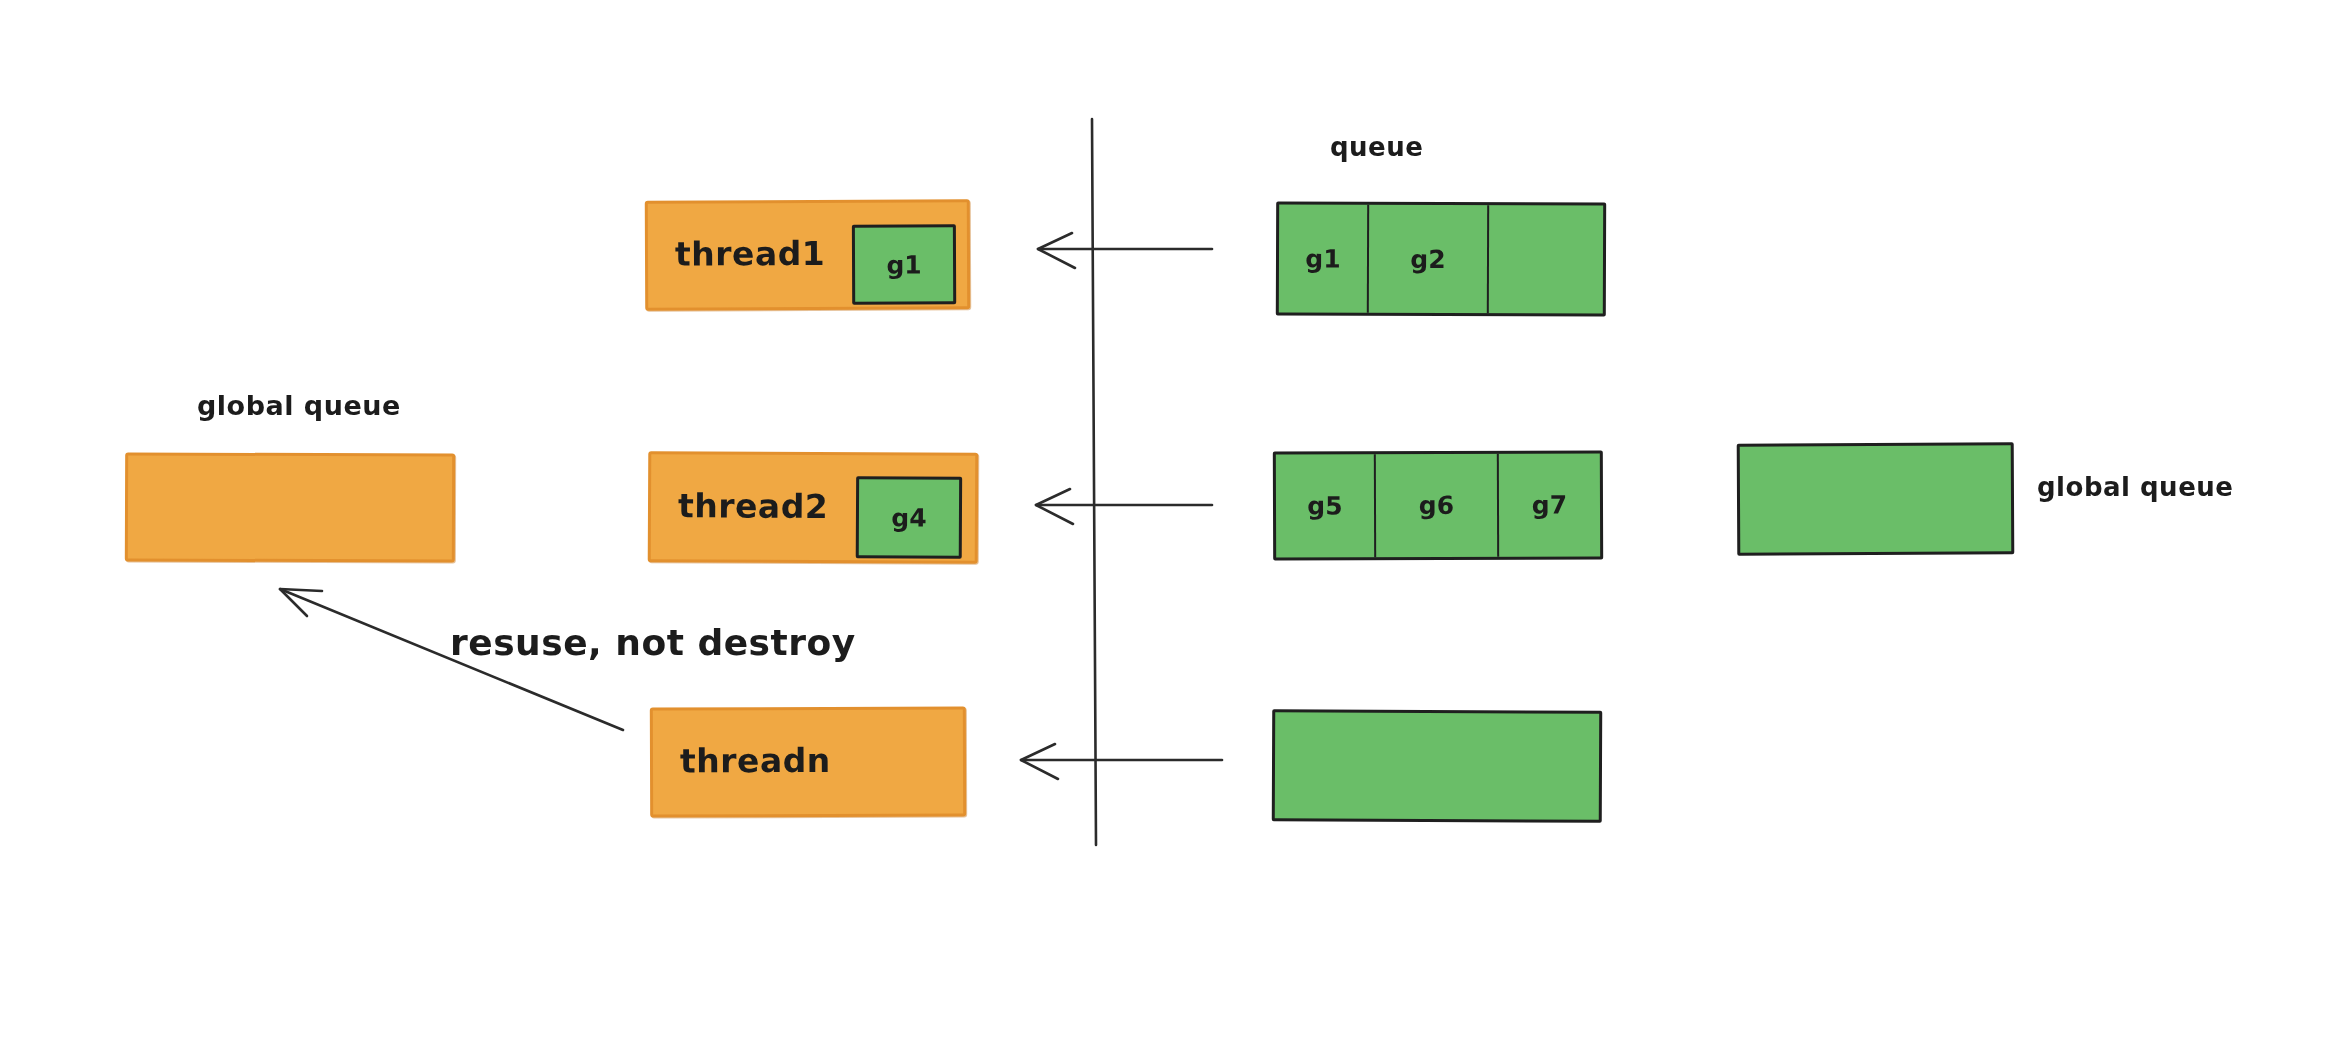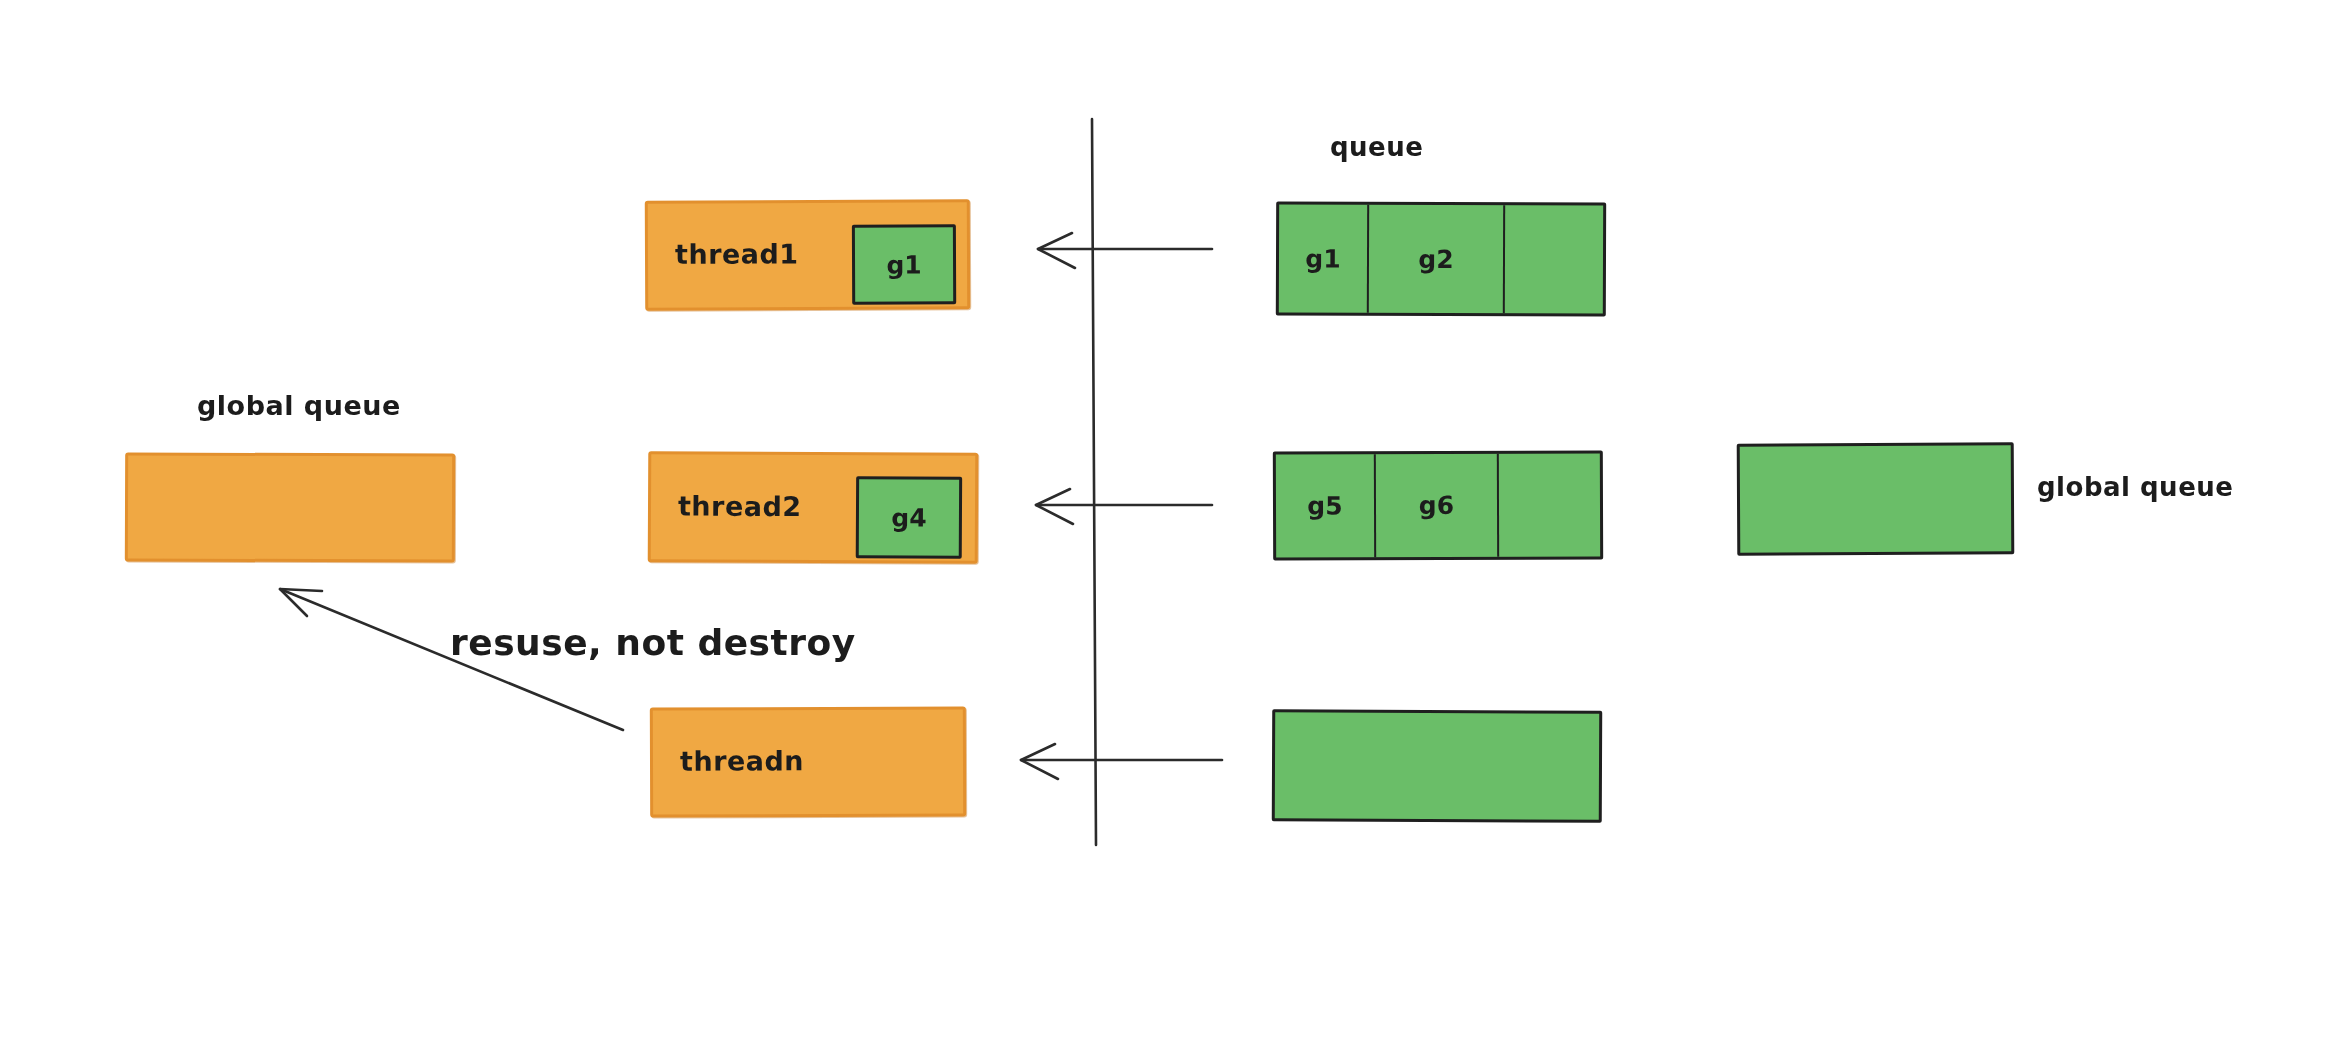--- a/index.html
+++ b/index.html
@@ -22,21 +22,21 @@
   .green-box {
     background: #6abe68;
     border: 3px solid #1f1f1f;
     border-radius: 2px;
   }
   .thread-label {
     position: absolute;
     left: 27px;
     top: 50%;
     transform: translateY(-54%);
-    font-size: 27px;
+    font-size: 33px;
     font-weight: 600;
     letter-spacing: .5px;
     white-space: nowrap;
   }
   .g-box {
     position: absolute;
     background: #6abe68;
     border: 3px solid #1f1f1f;
     border-radius: 2px;
     display: flex;
@@ -89,41 +89,42 @@
     </div>
   </div>
 
   <svg class="overlay" style="left:1035px; top:233px;" width="180" height="40">
     <line x1="177" y1="16" x2="3" y2="16"></line>
     <polyline points="37,0 3,16 40,35"></polyline>
   </svg>
 
   <div class="box green-box queue-box" style="left:1276px; top:202px; width:330px; height:114px; transform:rotate(0.2deg);">
     <div class="queue-cell divided" style="width:90px;">g1</div>
-    <div class="queue-cell divided" style="width:136px;">g2</div>
+    <div class="queue-cell divided" style="width:120px;">g2</div>
   </div>
 
   <div class="free-label" style="left:197px; top:390px; font-size:27px;">global queue</div>
   <div class="box orange-box" style="left:125px; top:453px; width:330px; height:109px; transform:rotate(0.2deg);"></div>
 
   <div class="box orange-box" style="left:648px; top:452px; width:330px; height:111px; transform:rotate(0.3deg);">
     <div class="thread-label">thread2</div>
     <div class="g-box" style="left:205px; top:21px; width:100px; height:76px;">
       <span>g4</span>
     </div>
   </div>
 
   <svg class="overlay" style="left:1033px; top:489px;" width="180" height="40">
     <line x1="179" y1="16" x2="3" y2="16"></line>
     <polyline points="37,0 3,16 40,35"></polyline>
   </svg>
 
   <div class="box green-box queue-box" style="left:1273px; top:451px; width:330px; height:109px; transform:rotate(-0.2deg);">
     <div class="queue-cell divided" style="width:100px;">g5</div>
     <div class="queue-cell divided" style="width:123px;">g6</div>
+    <div class="queue-cell" style="flex:1;">g7</div>
   </div>
 
   <div class="box green-box" style="left:1737px; top:443px; width:277px; height:112px; transform:rotate(-0.3deg);"></div>
   <div class="free-label" style="left:2037px; top:472px;">global queue</div>
 
   <svg class="overlay" style="left:278px; top:588px;" width="350" height="145">
     <line x1="345" y1="142" x2="2" y2="1"></line>
     <polyline points="44,3 2,1 29,28"></polyline>
   </svg>
   <div class="free-label" style="left:450px; top:622px; font-size:36px;">resuse, not destroy</div>

